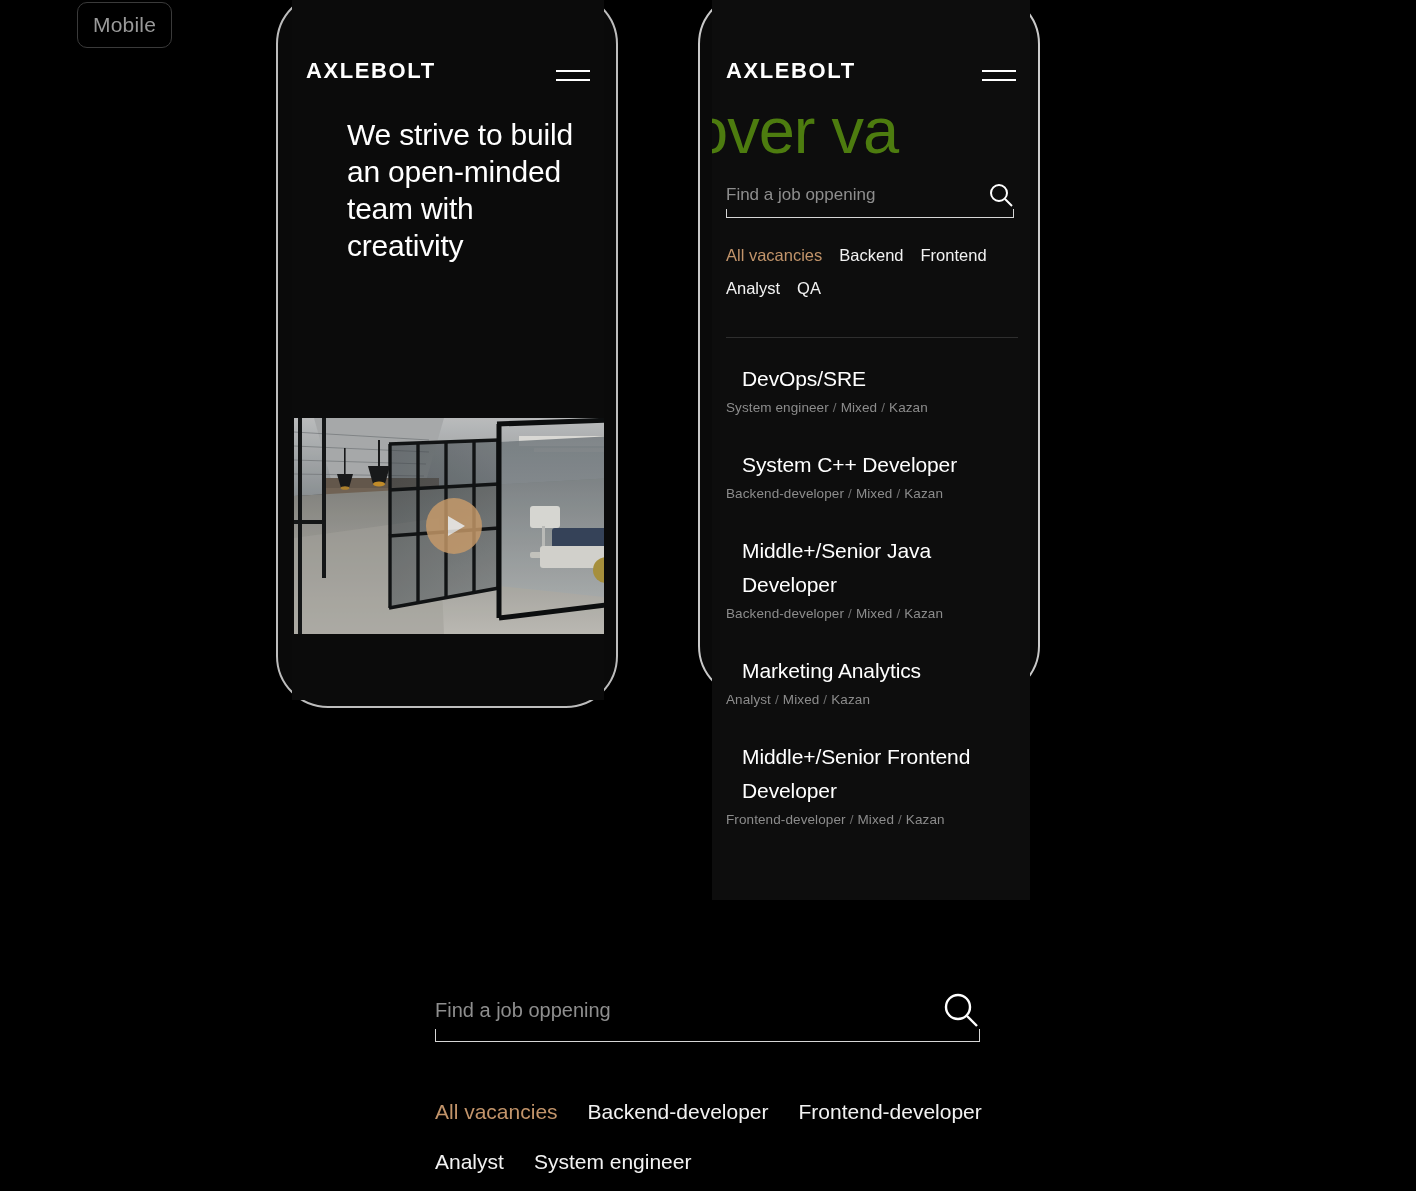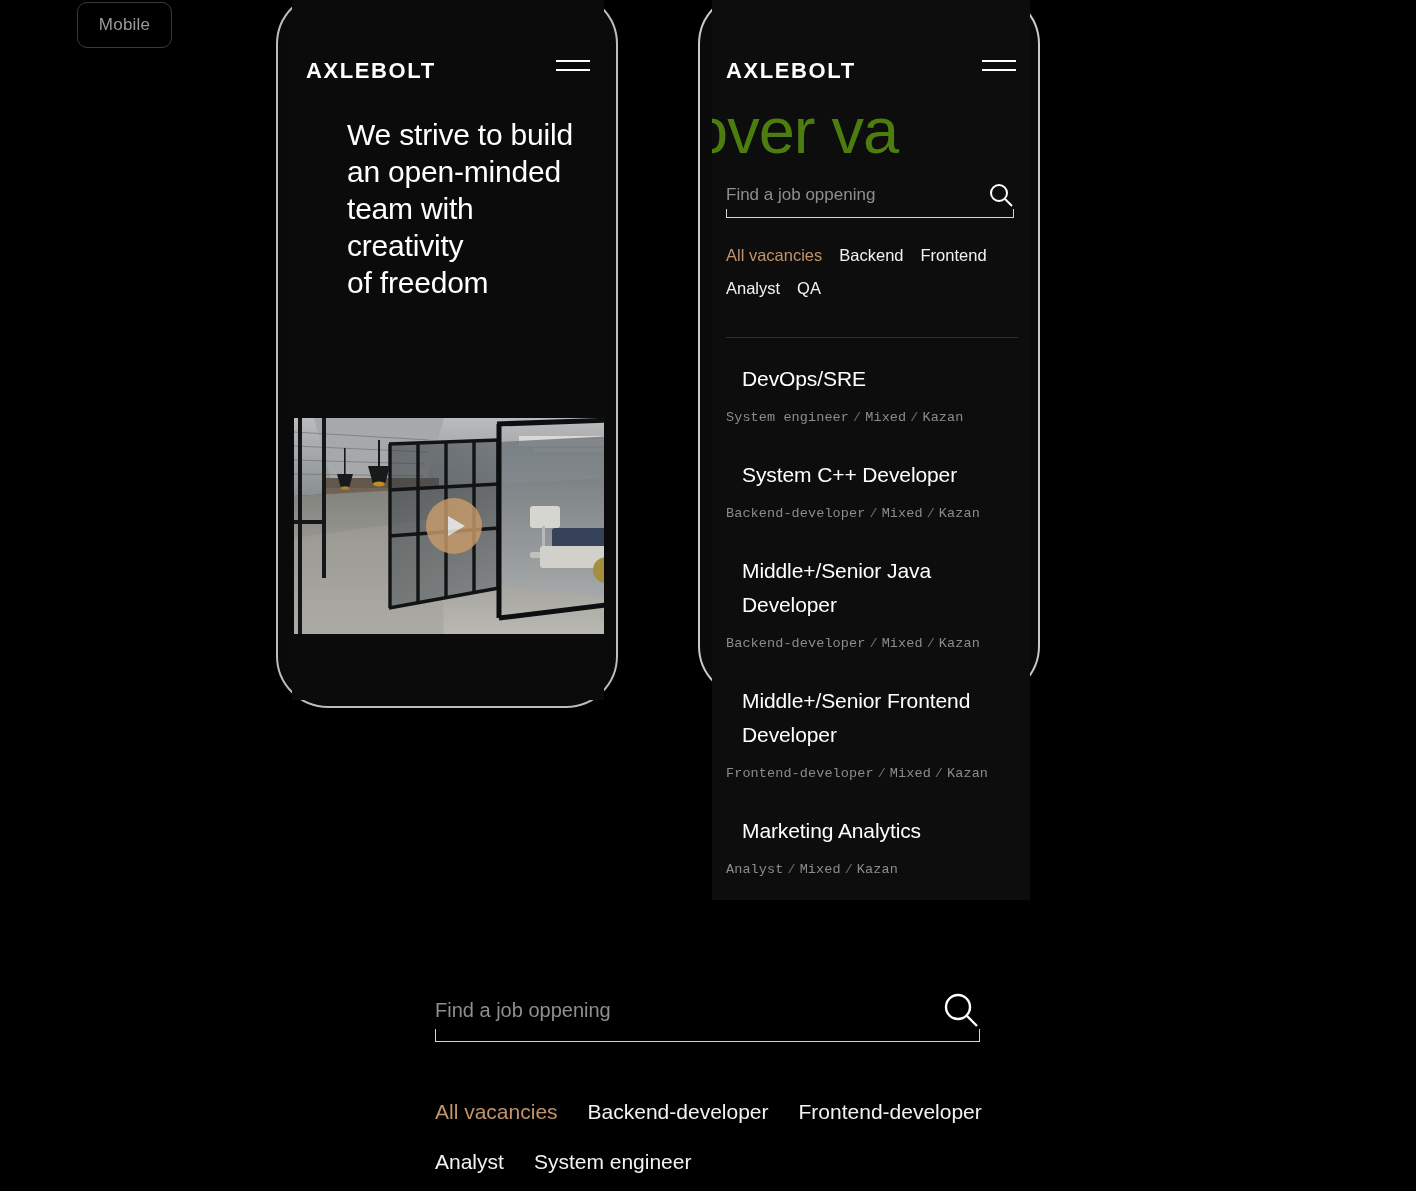--- a/index.html
+++ b/index.html
@@ -10,21 +10,21 @@
     overflow: hidden;
   }
   .stage { position: relative; width: 1416px; height: 1191px; background: #000; }
 
   
   .viewport-chip {
     position: absolute; left: 77px; top: 2px;
     width: 95px; height: 46px;
     border: 1px solid #3a3a3a; border-radius: 10px;
     display: flex; align-items: center; justify-content: center;
-    color: #9a9a9a; font-size: 17px; letter-spacing: .2px;
+    color: #9a9a9a; font-size: 21px; letter-spacing: .2px;
   }
 
   
   .phone {
     position: absolute;
     border: 2px solid #bdbdbd;
     border-radius: 52px;
     background: #0a0a0a;
     overflow: hidden;
   }
@@ -52,21 +52,21 @@
   .screen1 {
     position: absolute; left: 292px; top: 0px;
     width: 312px; height: 700px;
     background: #0b0b0b;
     overflow: hidden;
   }
 
   
   .brand-row {
     position: absolute; left: 0; right: 0;
-    display: flex; align-items: flex-start; justify-content: space-between; gap: 41px;
+    display: flex; align-items: flex-end; justify-content: space-between; gap: 41px;
   }
   .brand {
     color: #fff; font-size: 22px; font-weight: 600;
     letter-spacing: 1.6px;
   }
   .hamburger { width: 34px; height: 16px; position: relative; cursor: pointer; }
   .hamburger span {
     position: absolute; left: 0; width: 34px; height: 2px; background: #fff;
   }
   .hamburger span:nth-child(1) { top: 2px; }
@@ -141,22 +141,21 @@
 
   
   .vac-list { position: absolute; left: 14px; width: 292px; top: 362px; }
   .vac { margin-bottom: 33px; cursor: pointer; }
   .vac-title {
     color: #ffffff; font-size: 21px; line-height: 34px;
     font-weight: 400; letter-spacing: -0.1px; margin-left: 16px;
   }
   .vac-meta {
     color: #8c8c8c; font-size: 13.5px; letter-spacing: .1px;
-    margin-top: 14px;
-    font-family: Liberation Mono, monospace;
+    margin-top: 4px;
   }
   .vac-meta .sep { color: #6d6d6d; margin: 0 4px; }
 
   
   .bottom-search {
     position: absolute; left: 435px; top: 978px;
     width: 545px; height: 64px;
     display: flex; align-items: center;
   }
   .bottom-search .search-input { font-size: 20px; }
@@ -189,21 +188,20 @@
         <span></span>
           <span></span>
       </div>
     </div>
 
     <div class="hero">
       <div>We strive to build</div>
       <div>an open-minded</div>
       <div>team with</div>
       <div>creativity</div>
-      <div>of freedom</div>
     </div>
 
     <div class="video-card">
       <svg class="video-img" viewBox="0 0 320 216" preserveAspectRatio="xMidYMid slice">
         <defs>
           <linearGradient id="floorG" x1="0" y1="0" x2="0" y2="1">
             <stop offset="0%" stop-color="#8d8d88"></stop>
               <stop offset="100%" stop-color="#cfcdc6"></stop>
           </linearGradient>
           <linearGradient id="ceilG" x1="0" y1="0" x2="0" y2="1">
@@ -341,30 +339,30 @@
       </div>
 
       <div class="vac">
         <div class="vac-title">Middle+/Senior Java Developer</div>
         <div class="vac-meta">
           <span>Backend-developer</span><span class="sep">/</span><span>Mixed</span><span class="sep">/</span><span>Kazan</span>
         </div>
       </div>
 
       <div class="vac">
+        <div class="vac-title">Marketing Analytics</div>
+        <div class="vac-meta">
+          <span>Analyst</span><span class="sep">/</span><span>Mixed</span><span class="sep">/</span><span>Kazan</span>
+        </div>
+      </div>
+
+      <div class="vac">
         <div class="vac-title">Middle+/Senior Frontend Developer</div>
         <div class="vac-meta">
           <span>Frontend-developer</span><span class="sep">/</span><span>Mixed</span><span class="sep">/</span><span>Kazan</span>
-        </div>
-      </div>
-
-      <div class="vac">
-        <div class="vac-title">Marketing Analytics</div>
-        <div class="vac-meta">
-          <span>Analyst</span><span class="sep">/</span><span>Mixed</span><span class="sep">/</span><span>Kazan</span>
         </div>
       </div>
 
     </div>
   </div>
 
   <div class="bottom-search">
     <input class="search-input" type="text" placeholder="Find a job oppening" style="">
     <svg class="mag" width="38" height="38" viewBox="0 0 38 38">
       <circle cx="16" cy="16" r="12" stroke="#fff" stroke-width="2.4" fill="none"></circle>

